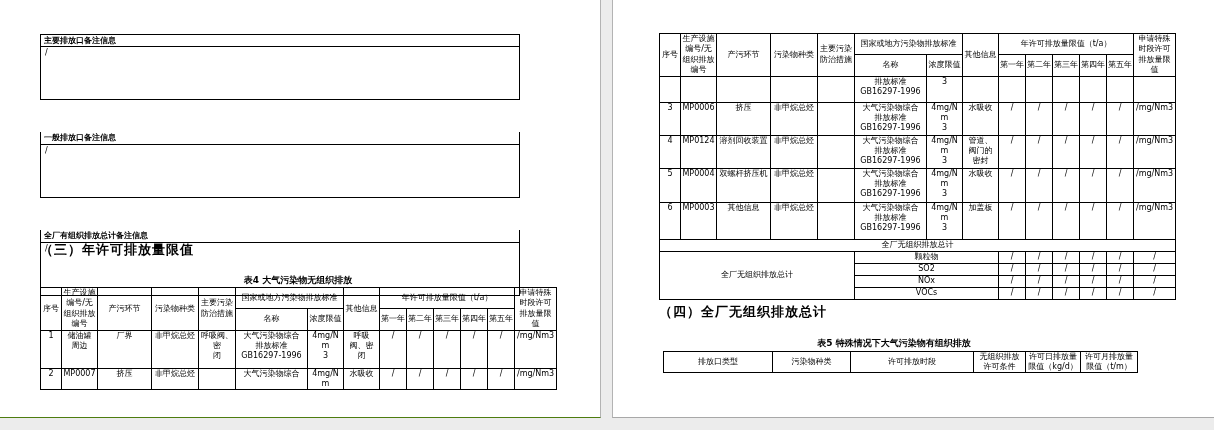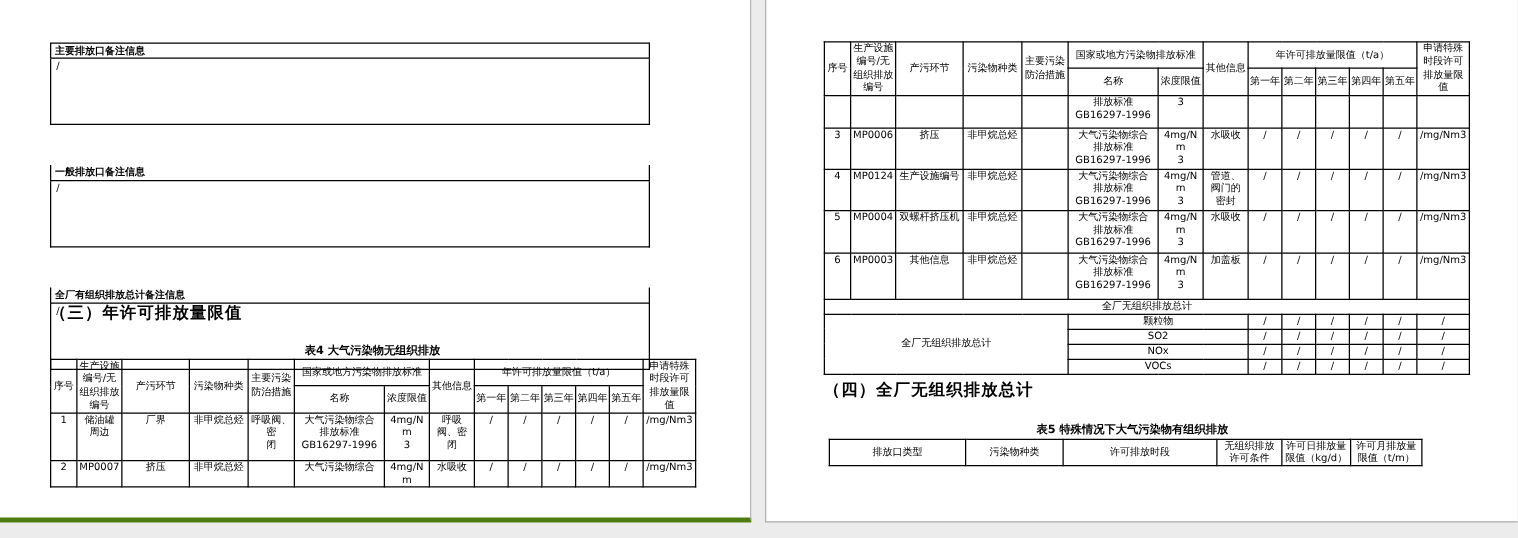--- a/index.html
+++ b/index.html
@@ -7,41 +7,41 @@
   body {
     background:#ececec;
     font-family:"DejaVu Sans", sans-serif;
     color:#000;
     position:relative;
     overflow:hidden;
   }
   .page {
     position:absolute; top:0; height:418px; background:#fff;
   }
-  .page-left  { left:0;   width:601px; border-right:1px solid #b3b3b3; border-bottom:4px solid #4d7c0f; }
+  .page-left  { left:0;   width:601px; border-right:1px solid #b3b3b3; border-bottom:1px solid #4d7c0f; }
   .page-right { left:612px; width:602px; border-left:1px solid #b3b3b3; border-bottom:1px solid #a8a8a8; }
 
   
   .remarks { position:absolute; left:40px; top:34px; width:480px; }
   .rbox-label {
     border:1px solid #000; height:13px; line-height:12px;
     font-size:8px; font-weight:bold; padding:0 3px; overflow:hidden;
   }
   .rbox-content {
     border:1px solid #000; border-top:none; height:53px;
     font-size:8px; padding:1px 4px; overflow:hidden;
   }
   .rbox + .rbox .rbox-label { border-top:none;margin-top:32px; }
 
   .h3 { position:absolute; font-size:13px; font-weight:bold; letter-spacing:1px; }
   .h3-left  { left:40px; top:241px; }
   .h3-right { left:46px; top:303px; }
   .cap { position:absolute; text-align:center; font-size:9px; font-weight:bold; }
   .cap4 { left:40px; top:274px; width:516px; }
-  .cap5 { left:56px; top:337px; width:474px; }
+  .cap5 { left:44px; top:337px; width:474px; }
 
   table { border-collapse:collapse; table-layout:fixed; }
   .t4 { position:absolute; width:516px; font-size:8px; line-height:1.3; }
   .t4-left  { left:40px; top:287px; }
   .t4-right { left:46px; top:33px; }
   .t4 th, .t4 td {
     border:1px solid #000; text-align:center; padding:0 1px;
     white-space:pre-line; overflow:hidden; word-break:break-all;
   }
   .t4 th { vertical-align:middle; font-weight:normal; }
@@ -239,21 +239,21 @@
             <td>/</td>
             <td>/</td>
             <td>/</td>
             <td>/</td>
             <td>/</td>
             <td>/mg/Nm3</td>
           </tr>
           <tr style="height: 33px;">
             <td>4</td>
             <td>MP0124</td>
-            <td>生产设施编号</td>
+            <td>溶剂回收装置</td>
             <td>非甲烷总烃</td>
             <td></td>
             <td>大气污染物综合
 排放标准
 GB16297-1996</td>
             <td>4mg/Nm
 3</td>
             <td>管道、
 阀门的
 密封</td>

